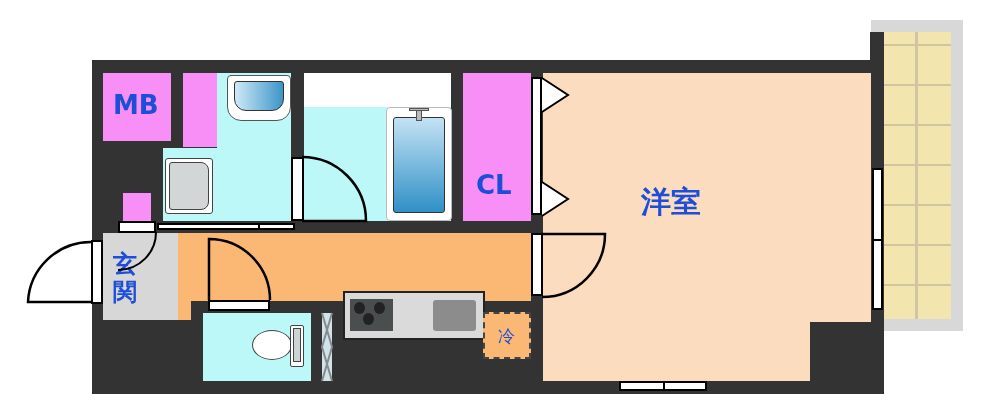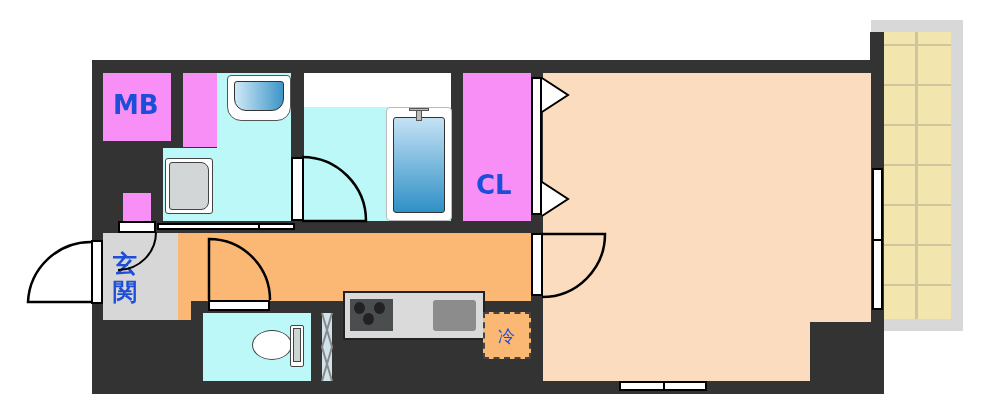--- a/index.html
+++ b/index.html
@@ -18,20 +18,21 @@
     <div class="abs" style="left:12px;top:12px;width:68px;height:287px;background:#f2e6ae;
       background-image:linear-gradient(to right, transparent 32px, #cfc6a0 32px, #cfc6a0 35px, transparent 35px),
       repeating-linear-gradient(to bottom, transparent 0, transparent 12px, #cfc6a0 12px, #cfc6a0 14px, transparent 14px, transparent 40px);"></div>
   </div>
 
   <div class="abs wall" style="left:92px;top:60px;width:792px;height:334px;"></div>
   <div class="abs wall" style="left:870px;top:32px;width:14px;height:60px;"></div>
 
   <div class="abs" style="left:543px;top:73px;width:328px;height:249px;background:#fcdcbe;"></div>
   <div class="abs" style="left:543px;top:320px;width:267px;height:61px;background:#fcdcbe;"></div>
+  <div class="lbl" style="left:641px;top:187px;font-size:30px;">洋室</div>
 
   <div class="abs" style="left:872px;top:168px;width:11px;height:142px;background:#fff;border:2px solid #000;">
     <div class="abs" style="left:0;top:69px;width:7px;height:2px;background:#000;"></div>
   </div>
 
   <div class="abs" style="left:619px;top:381px;width:88px;height:10px;background:#fff;border:2px solid #000;">
     <div class="abs" style="left:42px;top:0;width:2px;height:6px;background:#000;"></div>
   </div>
 
   <div class="abs" style="left:463px;top:73px;width:68px;height:148px;background:#f78ff7;"></div>

